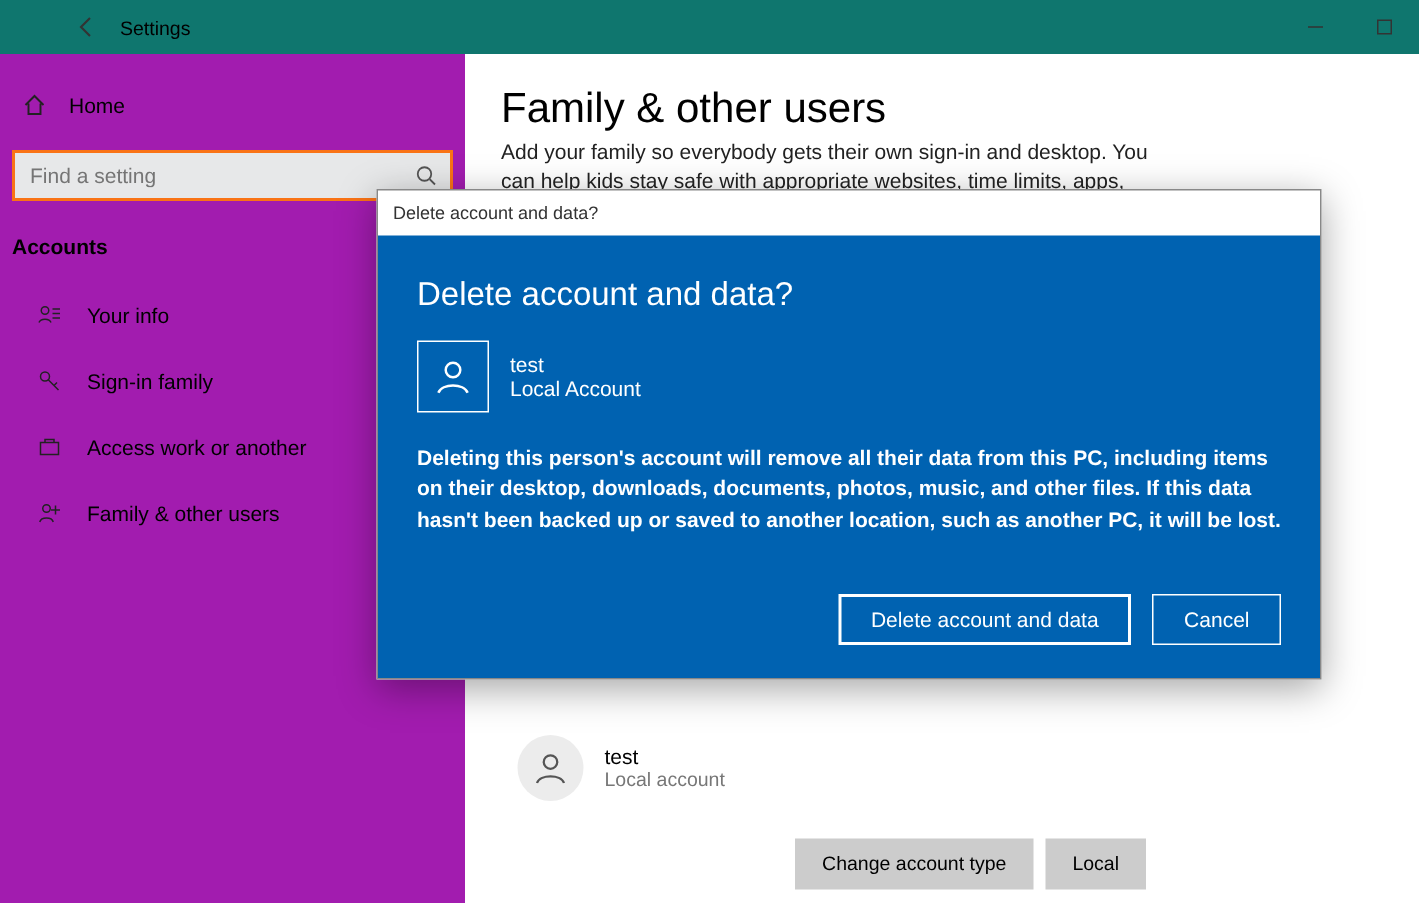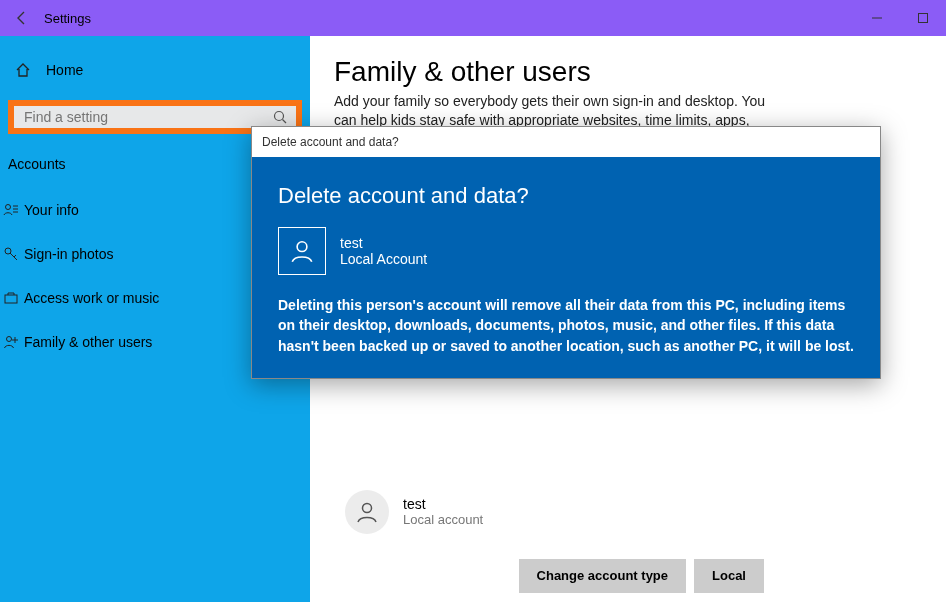--- a/index.html
+++ b/index.html
@@ -1,46 +1,46 @@
 <!DOCTYPE html>
 <html><head>
 <meta charset="utf-8">
 <style>
   * { box-sizing: border-box; }
   html,body { margin:0; padding:0; font-family: "Segoe UI", Arial, sans-serif; font-size:14px; color:#000; background:#fff; }
   .viewport { position:relative; width:946px; height:602px; overflow:hidden; background:#fff; }
 
   
-  .titlebar { position:absolute; top:0; left:0; right:0; height:36px; background:#8b5cf6; display:flex; align-items:center; }
+  .titlebar { position:absolute; top:0; left:0; right:0; height:36px; background:#0f766e; display:flex; align-items:center;padding-left:36px; }
   .titlebar .back { width:44px; height:36px; display:flex; align-items:center; justify-content:center; }
   .titlebar .title { font-size:13px; }
   .titlebar .winctrls { position:absolute; right:0; top:0; display:flex; }
   .titlebar .winctrls div { width:46px; height:36px; display:flex; align-items:center; justify-content:center; }
 
   
-  .sidebar { position:absolute; top:36px; left:0; width:310px; bottom:0; background:#0ea5e9; padding-top:14px; }
+  .sidebar { position:absolute; top:36px; left:0; width:310px; bottom:0; background:#a21caf; padding-top:14px; }
   .home { display:flex; align-items:center; height:40px; padding-left:14px; gap:14px; font-size:14px; }
-  .searchbox { margin:10px 8px 18px 8px; border:6px solid #f97316; height:34px; background:#e7e8e9; display:flex; align-items:center; padding:0 8px; }
+  .searchbox { margin:10px 8px 18px 8px; border:2px solid #f97316; height:34px; background:#e7e8e9; display:flex; align-items:center; padding:0 8px; }
   .searchbox input { flex:1; border:0; background:transparent; outline:none; font-size:14px; color:#666; }
   .searchbox .sicon { color:#444; }
-  .cat { font-weight:400; font-size:14px; padding:4px 8px 16px 8px; }
-  .navitem { display:flex; align-items:center; height:44px; padding-left:2px; gap:4px; font-size:14px; cursor:default; }
+  .cat { font-weight:700; font-size:14px; padding:4px 8px 16px 8px; }
+  .navitem { display:flex; align-items:center; height:44px; padding-left:24px; gap:16px; font-size:14px; cursor:default; }
   .navicon { width:18px; display:flex; justify-content:center; color:#222; }
 
   
   .main { position:absolute; top:36px; left:310px; right:0; bottom:0; background:#fff; padding:20px 24px; }
   .h1 { font-size:28px; font-weight:400; margin:0 0 4px 0; }
   .desc { font-size:14px; color:#222; max-width:440px; line-height:1.35; }
 
   .userrow { margin-top:34px; border:1px solid transparent; display:flex; align-items:center; gap:14px; padding:6px 10px; max-width:430px; }
   .avatar { width:44px; height:44px; border-radius:50%; background:#ececec; display:flex; align-items:center; justify-content:center; }
   .uname { font-size:14px; }
   .utype { font-size:13px; color:#777; }
   .btnrow { margin-top:18px; display:flex; gap:8px; justify-content:flex-end; max-width:430px; padding-left:0; }
-  .btn { background:#ccc; border:0; height:34px; padding:0 18px; font-size:13px; cursor:default;font-weight:bold; }
+  .btn { background:#ccc; border:0; height:34px; padding:0 18px; font-size:13px; cursor:default; }
 
   
   .modal { position:absolute; left:251px; top:126px; width:630px; background:#fff; box-shadow:0 6px 24px rgba(0,0,0,0.35); border:1px solid #888; }
   .modal-title { height:30px; display:flex; align-items:center; padding:0 10px; font-size:12px; color:#333; }
   .modal-body { background:#0062b1; color:#fff; padding:22px 26px 22px 26px; }
   .modal-h { font-size:22px; font-weight:400; margin:4px 0 18px 0; }
   .modal-user { display:flex; align-items:center; gap:14px; margin-bottom:20px; }
   .modal-user .box { width:48px; height:48px; border:1px solid #fff; display:flex; align-items:center; justify-content:center; }
   .modal-user .un { font-size:14px; }
   .modal-user .ut { font-size:14px; }
@@ -108,30 +108,30 @@
         </span>
     <span>Your info</span>
   </div>
   <div class="navitem">
     <span class="navicon">
           <svg width="16" height="16" viewBox="0 0 16 16">
             <circle cx="5" cy="5" r="3" stroke="#222" fill="none"></circle>
             <path d="M7 7 L14 14 M11 11 L13 9" stroke="#222" fill="none"></path>
           </svg>
         </span>
-    <span>Sign-in photos</span>
+    <span>Sign-in family</span>
   </div>
   <div class="navitem">
     <span class="navicon">
           <svg width="16" height="16" viewBox="0 0 16 16">
             <rect x="2" y="5" width="12" height="8" stroke="#222" fill="none"></rect>
             <path d="M5 5 V3 H11 V5" stroke="#222" fill="none"></path>
           </svg>
         </span>
-    <span>Access work or music</span>
+    <span>Access work or another</span>
   </div>
   <div class="navitem">
     <span class="navicon">
           <svg width="16" height="16" viewBox="0 0 16 16">
             <circle cx="6" cy="5" r="2.5" stroke="#222" fill="none"></circle>
             <path d="M1.5 14c1-3.5 8-3.5 9 0" stroke="#222" fill="none"></path>
             <line x1="12" y1="3" x2="12" y2="9" stroke="#222"></line>
             <line x1="9" y1="6" x2="15" y2="6" stroke="#222"></line>
           </svg>
         </span>
@@ -173,16 +173,20 @@
               <circle cx="12" cy="8" r="4.5" stroke="#fff" stroke-width="1.5" fill="none"></circle>
               <path d="M3 22c2-6 16-6 18 0" stroke="#fff" stroke-width="1.5" fill="none"></path>
             </svg>
       </div>
       <div>
         <div class="un">test</div>
         <div class="ut">Local Account</div>
       </div>
     </div>
     <div class="modal-text">Deleting this person's account will remove all their data from this PC, including items on their desktop, downloads, documents, photos, music, and other files. If this data hasn't been backed up or saved to another location, such as another PC, it will be lost.</div>
+    <div class="modal-btns">
+      <button class="mbtn primary">Delete account and data</button>
+      <button class="mbtn">Cancel</button>
+    </div>
   </div>
 </div>
 
 </div>
 
 </body></html>

